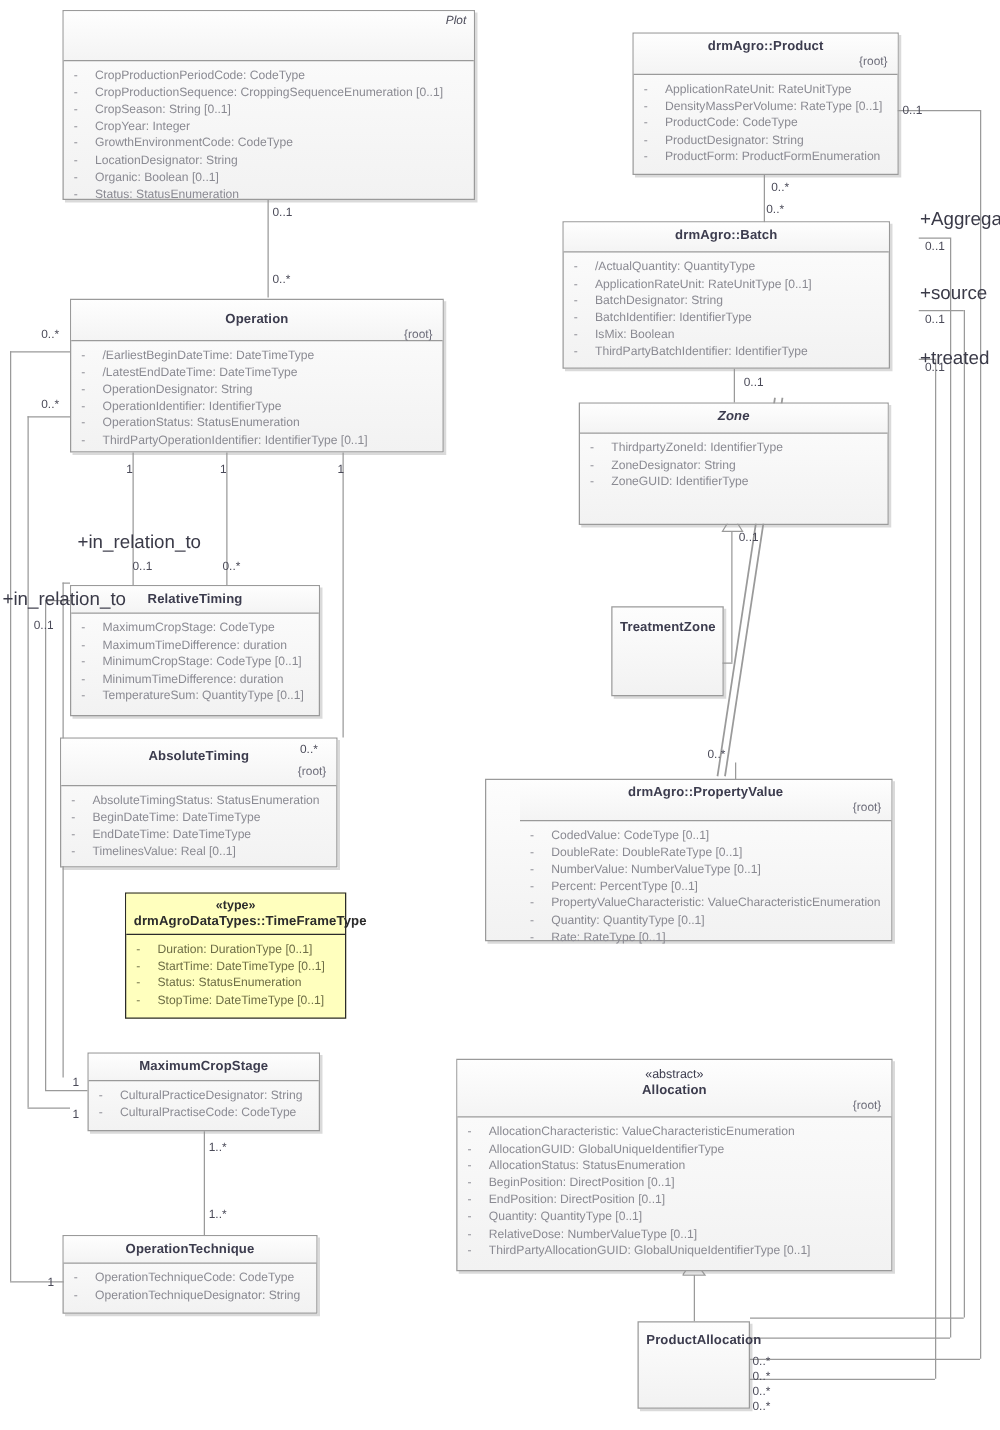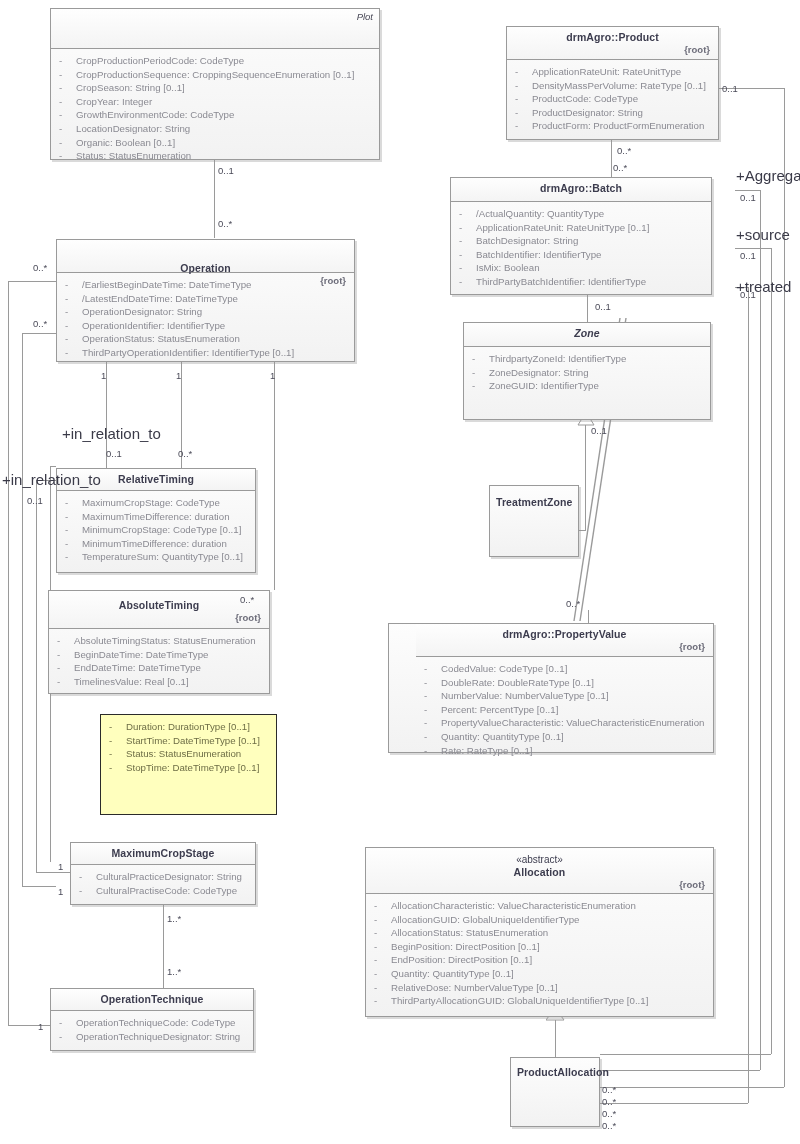--- a/index.html
+++ b/index.html
@@ -9,21 +9,21 @@
   
   .cls{position:absolute;box-sizing:border-box;border:1px solid #9a9a9a;
        background:linear-gradient(to bottom,#fdfdfd 0%,#f2f2f2 100%);
        box-shadow:2px 2px 0 rgba(150,150,150,.35);}
   .cls .hdr{position:relative;box-sizing:border-box;border-bottom:1px solid #9a9a9a;
        background:linear-gradient(to bottom,#fefefe 0%,#f4f4f4 100%);
        padding:4px 6px 3px 6px;text-align:center;}
   .cls .nm{font-size:10.5px;font-weight:bold;color:#3c3c4e;line-height:13px;letter-spacing:.1px;}
   .cls .nm.ital{font-style:italic;font-weight:bold;}
   .cls .stereo{font-size:10px;color:#3c3c4e;line-height:13px;font-weight:bold;}
-  .cls .root{font-size:9.5px;color:#6d6d7a;text-align:right;line-height:12px;padding-right:2px;font-weight:bold;}
+  .cls .root{font-size:9.5px;color:#6d6d7a;text-align:right;line-height:12px;padding-right:2px;}
   .cls .cornertag{position:absolute;top:2px;right:6px;font-size:9.5px;font-style:italic;color:#4a4a58;}
   .cls .attrs{padding:5px 4px 6px 4px;}
   .cls .attr{font-size:9.7px;color:#8a8a92;line-height:13.6px;white-space:nowrap;
        display:flex;}
   .cls .attr .vis{display:inline-block;width:17px;flex:0 0 17px;text-align:left;padding-left:4px;}
 
   
   .cls.ytype{background:#ffffbe;border:1px solid #2b2b2b;box-shadow:none;}
   .cls.ytype .hdr{background:#ffffbe;border-bottom:1px solid #2b2b2b;}
   .cls.ytype .attr{color:#6e6e46;}
@@ -142,21 +142,21 @@
         </div>
       <div class="attr">
           <span class="vis">-</span>
           <span>Status: StatusEnumeration</span>
         </div>
     </div>
   </div>
 
   <div class="cls" style="left:56px;top:239px;width:299px;height:123px;">
     <div class="hdr" style="height:33px;">
-      <div class="nm" style="margin-top:18px;text-align:center;">Operation</div>
+      <div class="nm" style="margin-top:5px;text-align:center;">Operation</div>
       <div class="root">{root}</div>
     </div>
     <div class="attrs">
       <div class="attr">
           <span class="vis">-</span>
           <span>/EarliestBeginDateTime: DateTimeType</span>
         </div>
       <div class="attr">
           <span class="vis">-</span>
           <span>/LatestEndDateTime: DateTimeType</span>
@@ -227,20 +227,24 @@
           <span>EndDateTime: DateTimeType</span>
         </div>
       <div class="attr">
           <span class="vis">-</span>
           <span>TimelinesValue: Real [0..1]</span>
         </div>
     </div>
   </div>
 
   <div class="cls ytype" style="left:100px;top:714px;width:177px;height:101px;">
+    <div class="hdr" style="height:33px;padding-top:3px;">
+      <div class="stereo">«type»</div>
+      <div class="nm">drmAgroDataTypes::TimeFrameType</div>
+    </div>
     <div class="attrs">
       <div class="attr">
           <span class="vis">-</span>
           <span>Duration: DurationType [0..1]</span>
         </div>
       <div class="attr">
           <span class="vis">-</span>
           <span>StartTime: DateTimeType [0..1]</span>
         </div>
       <div class="attr">

